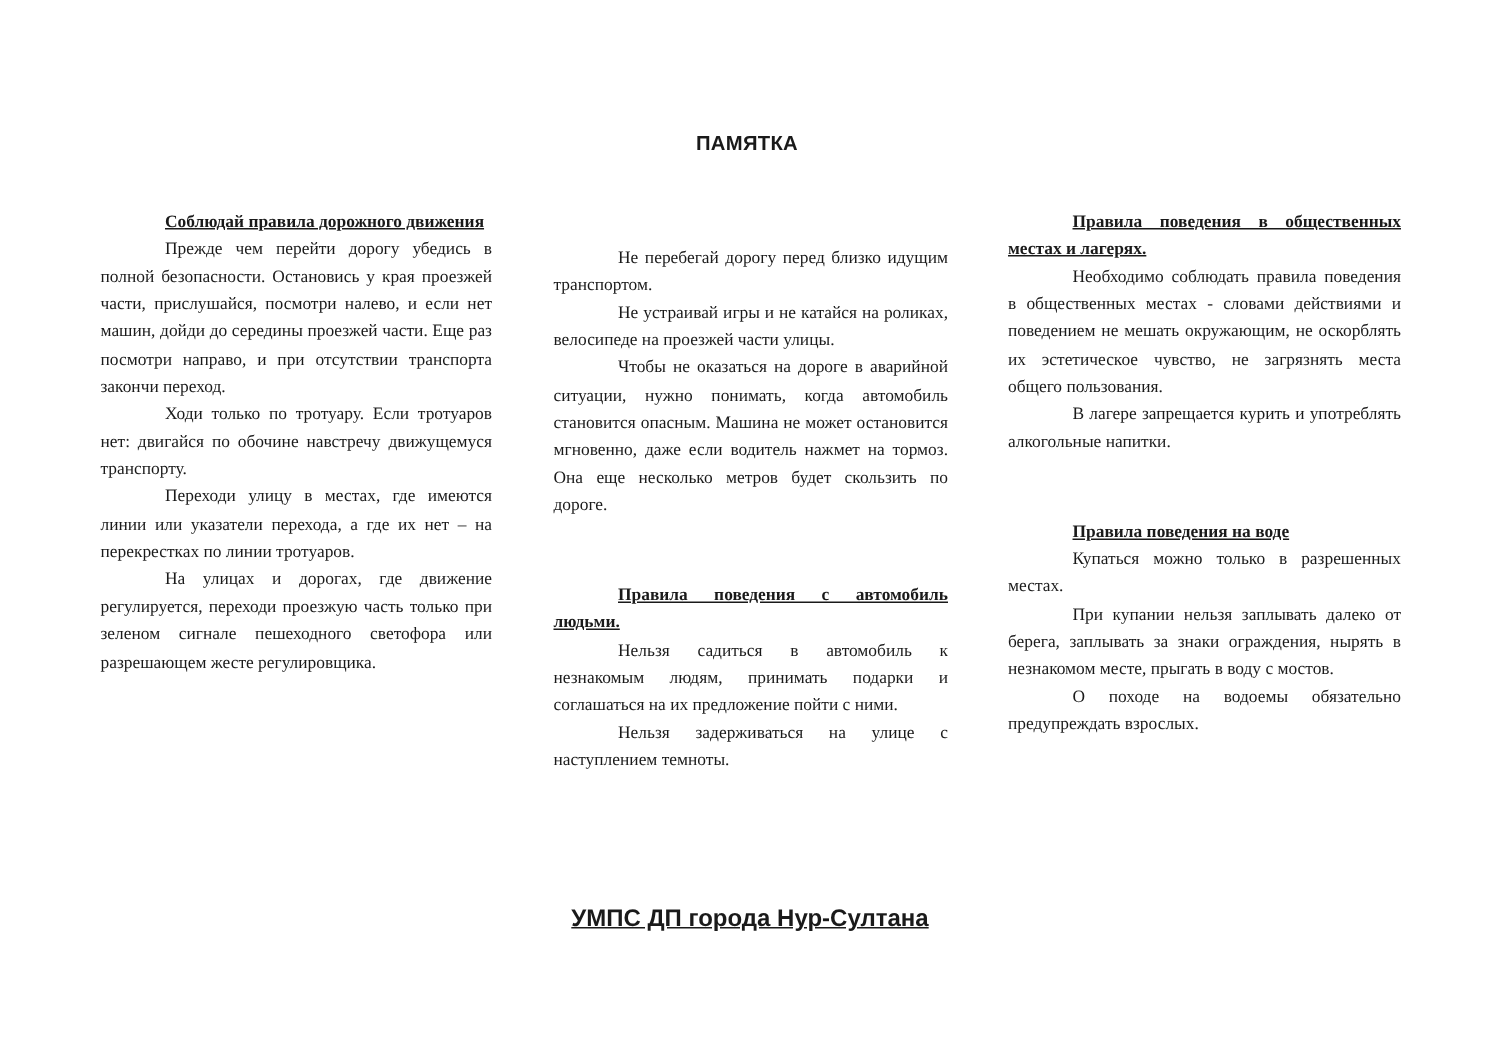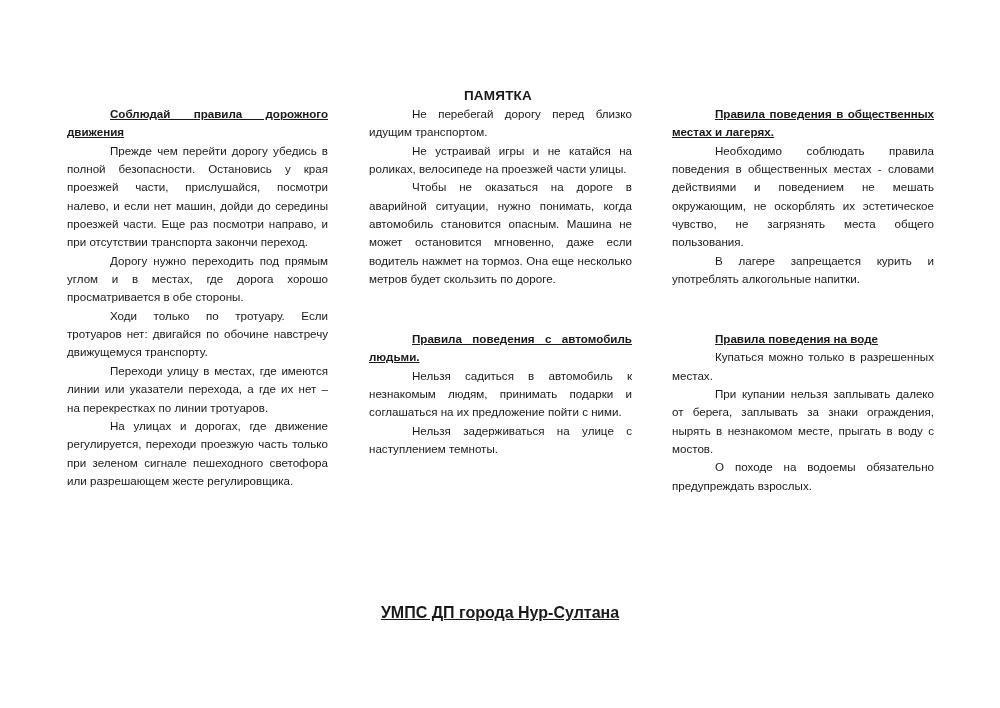--- a/index.html
+++ b/index.html
@@ -1,38 +1,37 @@
 <!DOCTYPE html>
 <html><head>
 <meta charset="utf-8">
 <style>
   html, body { margin: 0; padding: 0; background: #ffffff; }
   body { width: 1000px; height: 708px; position: relative; overflow: hidden;
          font-family: "Liberation Sans", "DejaVu Sans", sans-serif; color: #1a1a1a; }
   .title { position: absolute; top: 88px; left: 0; width: 996px; text-align: center;
            font-weight: bold; font-size: 13.5px; letter-spacing: 0.2px; }
-  .col { position: absolute; top: 105px; font-size: 11.6px; line-height: 18.35px; }
+  .col { position: absolute; top: 139px; font-size: 11.6px; line-height: 18.35px; font-family: Liberation Serif, serif; }
   .col-left { left: 67px; width: 261px; }
-  .col-mid { left: 369px; width: 263px; }
+  .col-mid { left: 369px; width: 263px; margin-top: 24px; }
   .col-right { left: 672px; width: 262px; }
   .p { margin: 0; text-align: justify; text-indent: 43px; }
   .h { margin: 0; text-align: justify; text-indent: 43px; font-weight: bold; text-decoration: underline; }
   .gap { height: 18.35px; }
   .footer { position: absolute; top: 604px; left: 0; width: 1000px; text-align: center;
             font-weight: bold; font-size: 16px; text-decoration: underline; }
 </style>
 </head>
 <body>
 
 <div class="title">ПАМЯТКА</div>
 
 <div class="col col-left">
     <p class="h">Соблюдай правила дорожного движения</p>
     <p class="p">Прежде чем перейти дорогу убедись в полной безопасности. Остановись у края проезжей части, прислушайся, посмотри налево, и если нет машин, дойди до середины проезжей части. Еще раз посмотри направо, и при отсутствии транспорта закончи переход.</p>
-    <p class="p">Дорогу нужно переходить под прямым углом и в местах, где дорога хорошо просматривается в обе стороны.</p>
     <p class="p">Ходи только по тротуару. Если тротуаров нет: двигайся по обочине навстречу движущемуся транспорту.</p>
     <p class="p">Переходи улицу в местах, где имеются линии или указатели перехода, а где их нет – на перекрестках по линии тротуаров.</p>
     <p class="p">На улицах и дорогах, где движение регулируется, переходи проезжую часть только при зеленом сигнале пешеходного светофора или разрешающем жесте регулировщика.</p>
   </div>
 <div class="col col-mid">
     <p class="p">Не перебегай дорогу перед близко идущим транспортом.</p>
     <p class="p">Не устраивай игры и не катайся на роликах, велосипеде на проезжей части улицы.</p>
     <p class="p">Чтобы не оказаться на дороге в аварийной ситуации, нужно понимать, когда автомобиль становится опасным. Машина не может остановится мгновенно, даже если водитель нажмет на тормоз. Она еще несколько метров будет скользить по дороге.</p>
     <p class="gap"></p>
     <p class="h">Правила поведения с автомобиль людьми.</p>

